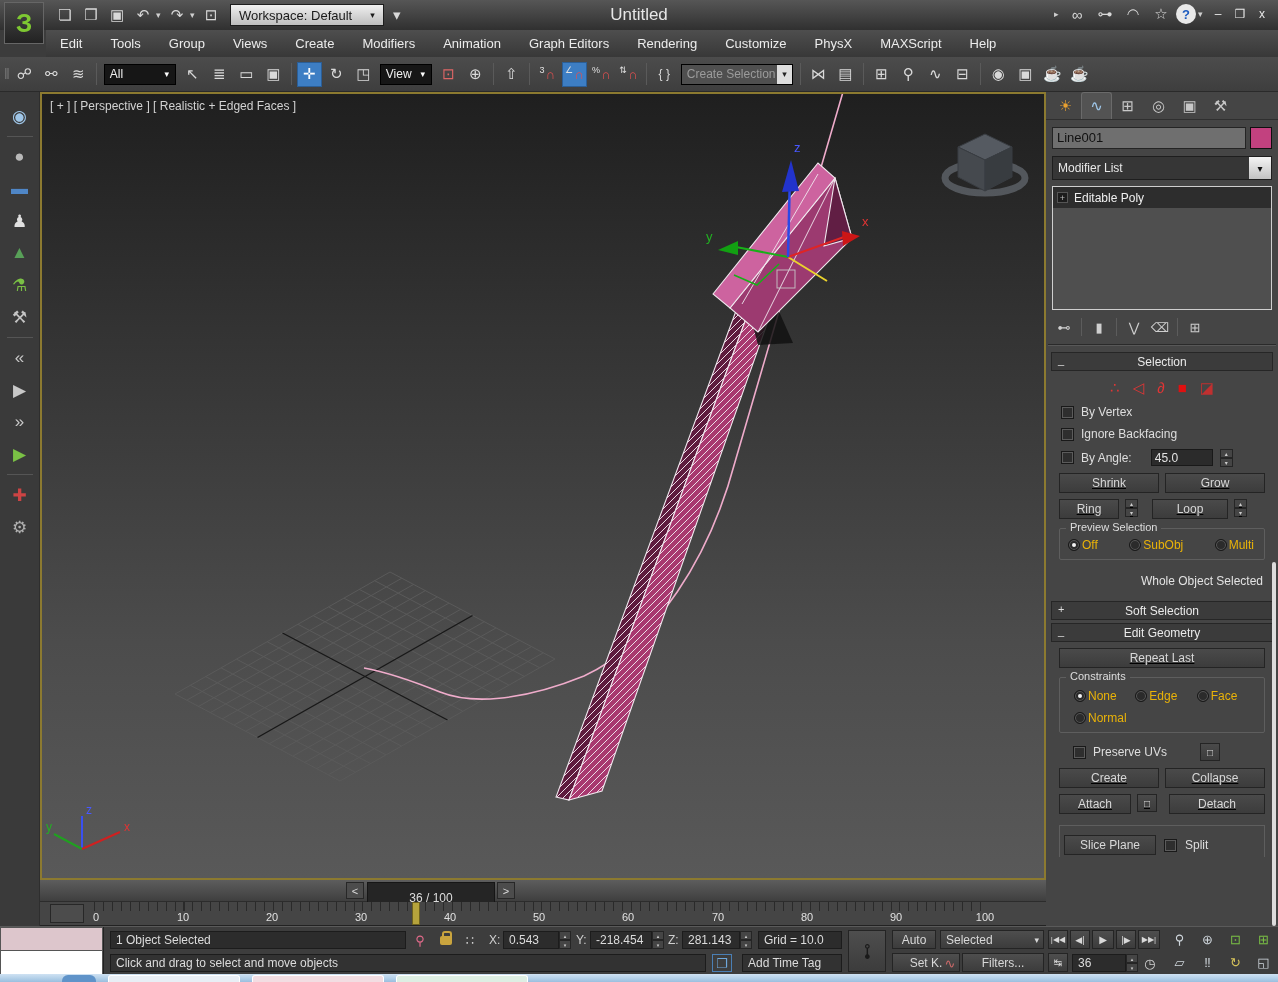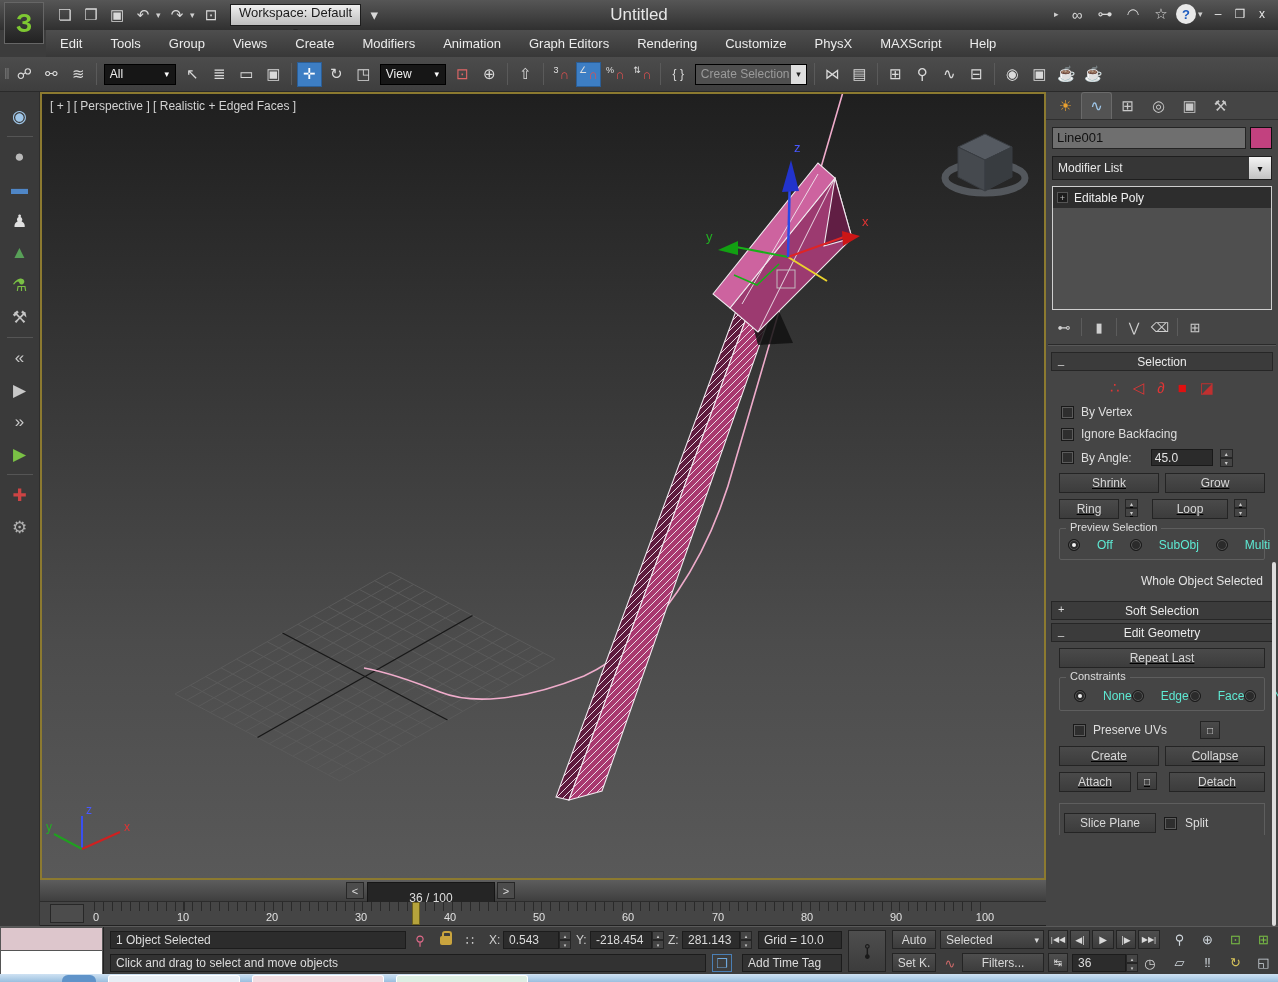--- a/index.html
+++ b/index.html
@@ -11,22 +11,22 @@
   .titlebar { position:absolute; top:0; left:0; right:0; height:30px;
     background:linear-gradient(#565656,#303030); display:flex; align-items:center; }
   .logo { position:absolute; top:2px; left:4px; width:40px; height:42px; z-index:6;
     background:linear-gradient(#4a4a4a,#222); border:1px solid #666; display:flex;
     align-items:center; justify-content:center; }
   .logo span { color:#7ec832; font-size:26px; font-weight:bold; transform:scaleX(-1); }
   .tb-ic { width:24px; height:22px; display:flex; align-items:center; justify-content:center;
     color:#d8d8d8; font-size:15px; margin:0 1px; }
   .caret { color:#cfcfcf; font-size:9px; width:8px; }
   .ws-btn { height:22px; margin-left:6px; padding:0 8px; display:flex; align-items:center;
-    gap:6px; background:linear-gradient(#efefef,#bdbdbd); border:1px solid #1d1d1d;
-    color:#1a1a1a; font-size:13px;flex-direction:column; }
+    gap:18px; background:linear-gradient(#efefef,#bdbdbd); border:1px solid #1d1d1d;
+    color:#1a1a1a; font-size:13px; }
   .title-center { position:absolute; left:0; right:0; text-align:center; color:#e6e6e6;
     font-size:17px; pointer-events:none; }
   .tb-right { position:absolute; right:6px; top:3px; display:flex; align-items:center; gap:2px; }
   .search { width:228px; height:24px; background:#fff; border:1px solid #777;
     font-style:italic; color:#666; font-size:13px; padding:0 6px; }
   .helpbtn { width:20px; height:20px; border-radius:50%; background:#e8e8e8; color:#1d5bbf;
     font-weight:bold; font-size:13px; display:flex; align-items:center; justify-content:center; }
   .winbtn { width:20px; height:18px; color:#e8e8e8; font-size:12px; display:flex;
     align-items:center; justify-content:center; }
 
@@ -132,21 +132,21 @@
   .spin span { flex:1; background:#454545; border:1px solid #252525; color:#ccc; font-size:6px;
     display:flex; align-items:center; justify-content:center; }
   .btn2col { display:flex; gap:6px; padding:3px 8px;text-decoration:underline; }
   .pbtn { background:linear-gradient(#4a4a4a,#3c3c3c); border:1px solid #242424; color:#d8d8d8;
     font-size:12px; height:20px; display:flex; align-items:center; justify-content:center; }
   .w96 { flex:1; }
   .fieldset { border:1px solid #5e5e5e; border-radius:2px; margin:6px 8px; padding:5px 4px 7px 6px;
     position:relative; }
   .fieldset .legend { position:absolute; top:-8px; left:6px; background:#454545; padding:0 4px;
     color:#dedede; font-size:11px; }
-  .radio-row { display:flex; align-items:center; gap:17px; color:#5eead4; font-size:12px; }
+  .radio-row { display:flex; align-items:center; gap:2px; color:#eab308; font-size:12px; }
   .radio { width:12px; height:12px; border-radius:50%; background:#2b2b2b;
     border:1px solid #181818; box-shadow:inset 0 0 0 1px #5b5b5b; position:relative; }
   .radio.sel::after { content:""; position:absolute; left:3px; top:3px; width:4px; height:4px;
     border-radius:50%; background:#f2f2f2; }
   .right-text { text-align:right; color:#e2e2e2; font-size:12px; padding:8px 10px 10px 0; }
   .settings-btn { width:20px; height:18px; background:linear-gradient(#4a4a4a,#3c3c3c);
     border:1px solid #242424; color:#ddd; font-size:10px; display:flex; align-items:center;
     justify-content:center; }
   .slice-group { border:1px solid #5e5e5e; border-bottom:none; margin:8px 8px 0 8px;
     padding:9px 4px 2px 4px; display:flex; gap:8px; align-items:center; }
@@ -299,21 +299,21 @@
     <div class="t-sep"></div>
     <div class="t-btn active">
         <span>✛</span>
       </div>
     <div class="t-btn">
         <span>↻</span>
       </div>
     <div class="t-btn">
         <span>◳</span>
       </div>
-    <div class="t-dd" style="width:66px">
+    <div class="t-dd" style="width:52px">
       <span>View</span>
       <span class="dda">▾</span>
     </div>
     <div class="t-btn">
         <span style="color:#d66">⊡</span>
       </div>
     <div class="t-btn">
         <span>⊕</span>
       </div>
     <div class="t-sep"></div>
@@ -672,21 +672,21 @@
         <span class="rh-ind">_</span>
         <span>Edit Geometry</span>
       </div>
       <div class="btn2col" style="padding-top:6px">
         <div class="pbtn w96">
             <span>Repeat Last</span>
           </div>
       </div>
       <div class="fieldset">
         <span class="legend">Constraints</span>
-        <div style="display:grid;grid-template-columns:1fr 1fr 1fr 1fr;row-gap:8px;padding:6px 2px 0 8px">
+        <div style="display:grid;grid-template-columns:1fr 1fr 1fr;row-gap:8px;padding:6px 2px 0 8px">
           <span class="radio-row">
               <span class="radio sel"></span>
               <span>None</span>
             </span>
           <span class="radio-row">
               <span class="radio"></span>
               <span>Edge</span>
             </span>
           <span class="radio-row">
               <span class="radio"></span>
@@ -807,21 +807,21 @@
 
     <div class="sfield" style="left:110px;top:27px;width:596px;background:#323232">
         <span>Click and drag to select and move objects</span>
       </div>
     <div class="sic" style="left:712px;top:27px;color:#6fa8dc;border:1px solid #4a7fb5">
         <span>❐</span>
       </div>
     <div class="sfield" style="left:742px;top:27px;width:100px;background:#323232">
         <span>Add Time Tag</span>
       </div>
-    <div class="sbtn" style="left:892px;top:26px;width:44px">
+    <div class="sbtn" style="left:892px;top:26px;width:68px">
         <span>Set K.</span>
       </div>
     <div class="sic" style="left:940px;top:27px;color:#d06a6a">
         <span>∿</span>
       </div>
     <div class="sbtn" style="left:962px;top:26px;width:82px">
         <span>Filters...</span>
       </div>
     <div class="sbtn" style="left:1048px;top:26px;width:20px;font-size:10px">
         <span>↹</span>

